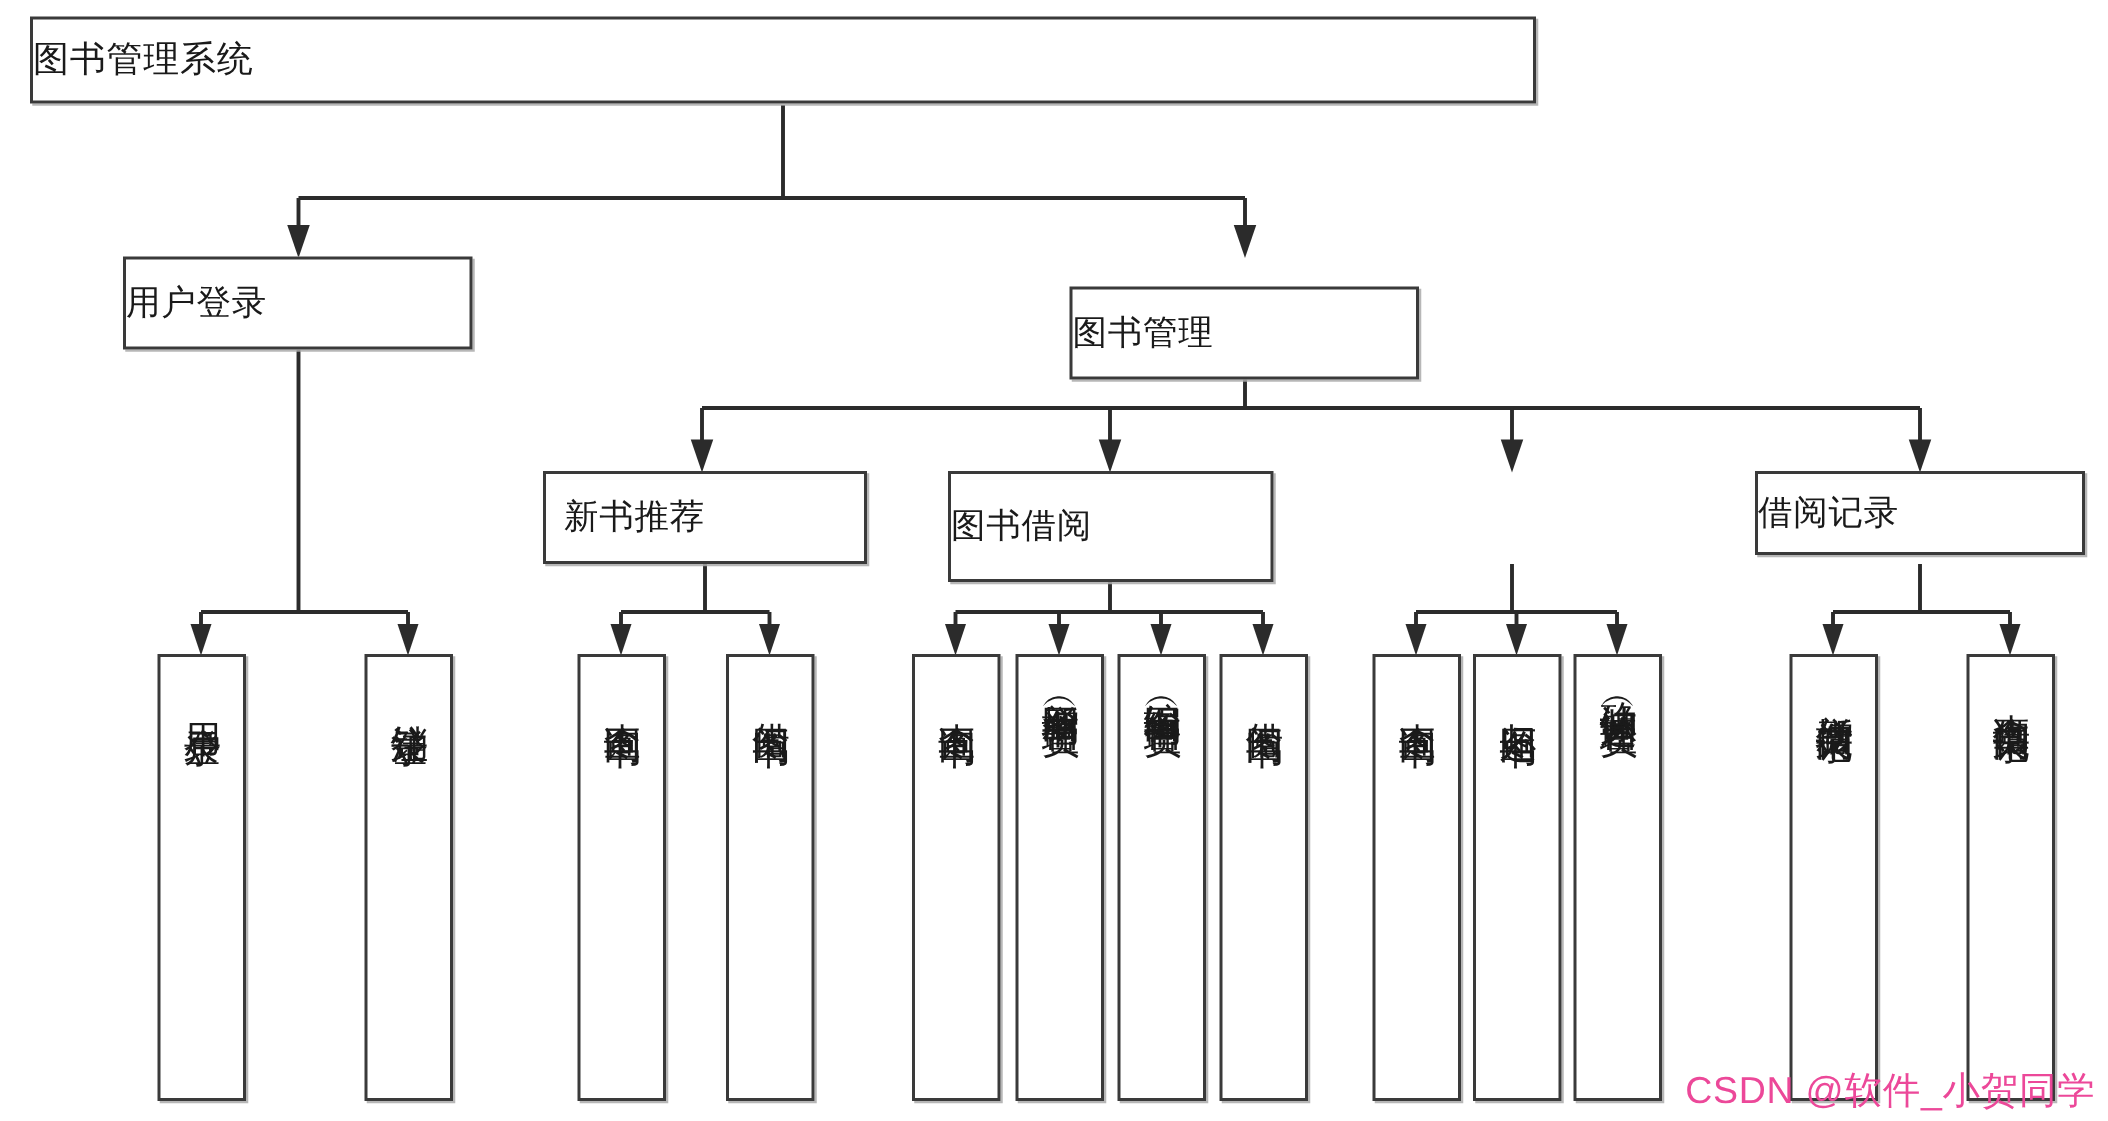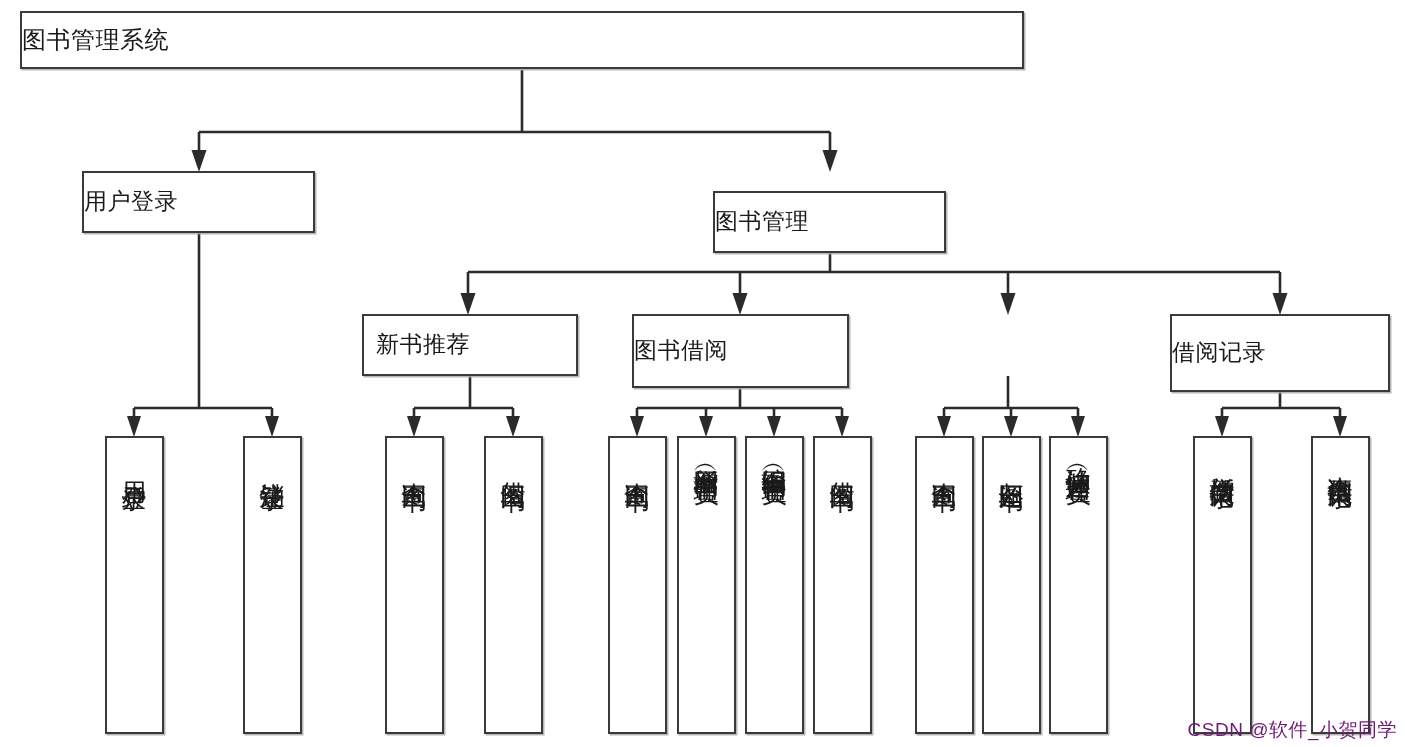--- a/index.html
+++ b/index.html
@@ -57,22 +57,22 @@
     text-orientation: upright;
     font-size: 25px;
     line-height: 1.12;
     letter-spacing: 2px;
     white-space: nowrap;
   }
   #watermark {
     position: absolute;
     right: 8px;
     bottom: 4px;
-    font-size: 19px;
-    color: #701a75;
+    font-size: 25px;
+    color: #ec4899;
     letter-spacing: 0.5px;
     white-space: nowrap;
     font-family: "Liberation Sans", "DejaVu Sans", sans-serif;
   }
 </style>
 </head>
 <body>
 
 <div id="canvas">
 
@@ -168,21 +168,21 @@
 
   <div class="node horiz" style="left:362px; top:314px; width:216px; height:62px;padding-left:12px;">
     <span class="label">新书推荐</span>
   </div>
 
   <div class="node horiz" style="left:632px; top:314px; width:217px; height:74px;">
     <span class="label">图书借阅</span>
   </div>
 
 
-  <div class="node horiz" style="left:1170px; top:314px; width:220px; height:78px;">
+  <div class="node horiz" style="left:1170px; top:314px; width:220px; height:56px;">
     <span class="label">借阅记录</span>
   </div>
 
   <div class="node vert" style="left:105px; top:436px; width:59px; height:298px;">
     <span class="label">用户登录</span>
   </div>
   <div class="node vert" style="left:243px; top:436px; width:59px; height:298px;">
     <span class="label">注销登录</span>
   </div>
 

